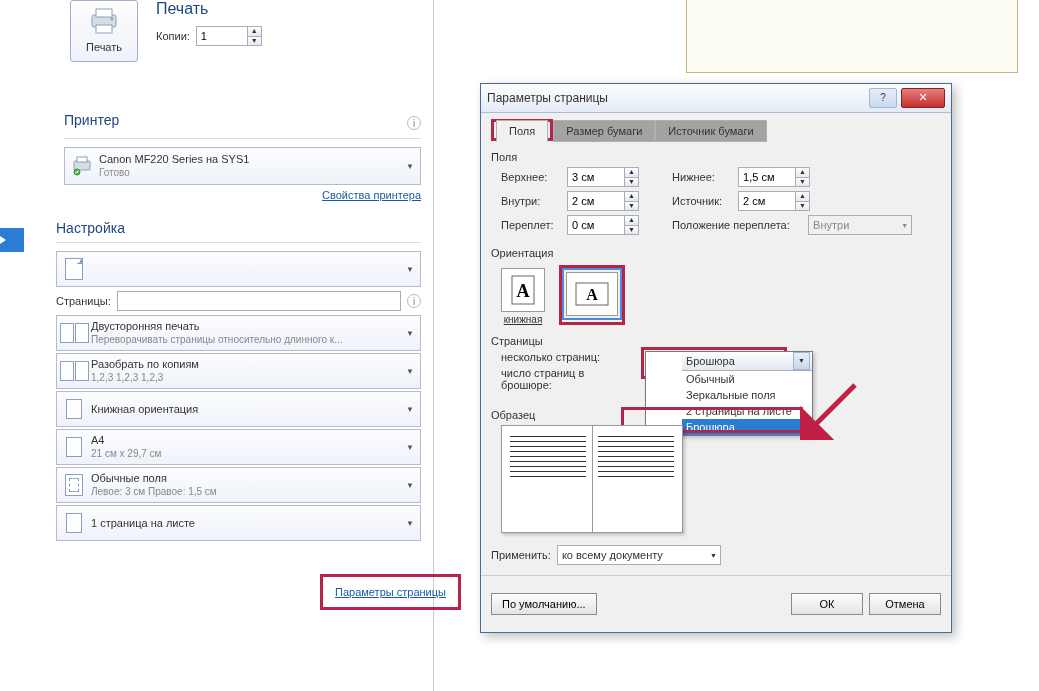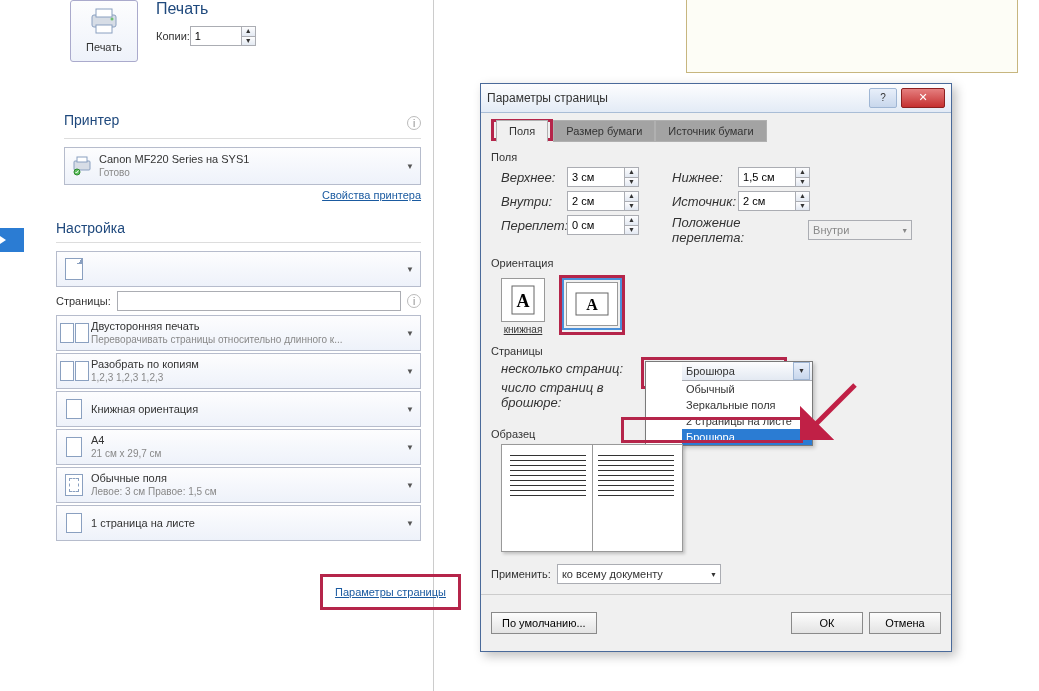--- a/index.html
+++ b/index.html
@@ -48,21 +48,21 @@
   border-radius: 3px;
   background: linear-gradient(#fdfdfe, #eef2fa);
   text-align: center;
   padding-top: 6px;
   box-sizing: border-box;
   cursor: pointer;
 }
 .print-big .lbl { margin-top: 4px; font-size: 11px; }
 .print-title-col { margin-left: 18px; }
 .print-title { font-size: 16px; color: #1f497d; margin-bottom: 8px; }
-.copies-row { display: flex; align-items: center; font-size: 11px; }
+.copies-row { display: flex; align-items: center; gap: 6px; font-size: 11px; }
 .spinner {
   display: inline-flex;
   align-items: stretch;
   border: 1px solid #abadb3;
   height: 18px;
   background: #fff;
 }
 .spinner input {
   border: none;
   width: 42px;
@@ -206,21 +206,21 @@
   top: 1px;
 }
 .tab.active {
   background: #f0f0f0;
   border-bottom: 1px solid #f0f0f0;
   z-index: 2;
 }
 .tab-highlight { border: 3px solid #b5254a; padding: 2px; display: inline-block; }
 .group-lbl { font-size: 11px; margin-bottom: 4px; }
 .fld-row { display: flex; align-items: center; margin-bottom: 4px; gap: 6px; }
-.fld-row label { width: 60px; font-size: 13px; font-style: italic; }
+.fld-row label { width: 60px; font-size: 11px; }
 .spin2 { width: 70px; }
 .spin2 input { width: 48px; }
 .fld-col { display: inline-block; vertical-align: top; }
 .fld-col + .fld-col { margin-left: 30px; }
 .sel {
   border: 1px solid #abadb3; background: #fff; height: 18px;
   font-size: 11px; padding: 0 28px 0 4px; position: relative;
   display: inline-flex; align-items: center; cursor: pointer;
 }
 .sel.disabled { background: #f0f0f0; color: #888; cursor: default; }

